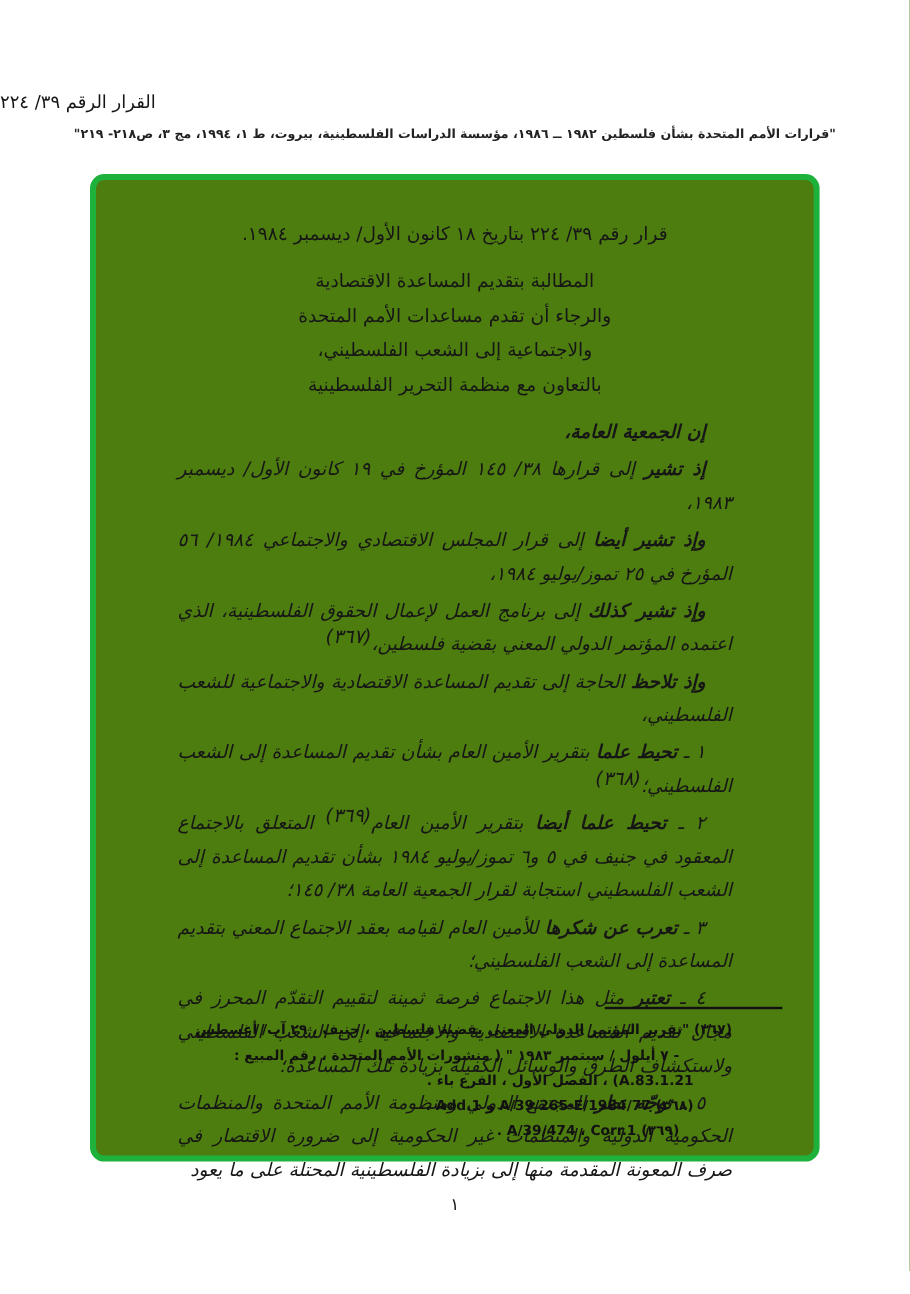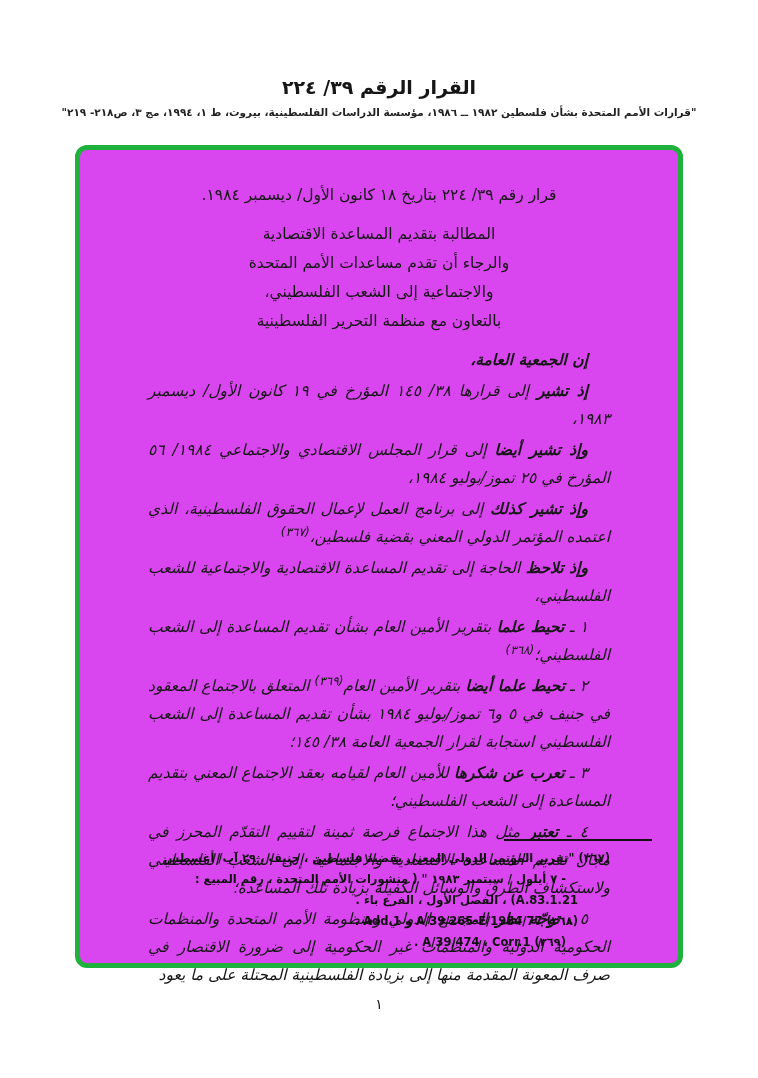--- a/index.html
+++ b/index.html
@@ -9,41 +9,41 @@
     font-family: "DejaVu Sans", sans-serif;
     color: #161616;
     position: relative;
     overflow: hidden;
   }
   .page { position: absolute; inset: 0; direction: rtl; }
 
   
   .doc-title {
     position: absolute; top: 76px; left: 0; right: 0;
-    text-align: center;
-    font-size: 19px; font-weight: 700;
+    text-align: left;
+    font-size: 15px; font-weight: 400;
     letter-spacing: 0;
   }
   .doc-source {
     position: absolute; top: 106px; left: 0; right: 0;
     text-align: center;
     font-size: 10.5px; font-weight: 700;
     color: #222;
   }
 
   
   .green-box {
     position: absolute;
     left: 75px; top: 145px;
     width: 608px; height: 823px;
     box-sizing: border-box;
     border: 5px solid #1eb13c;
     border-radius: 12px;
     padding: 32px 68px 0 68px;
-    background: #d946ef;
+    background: #4d7c0f;
   }
 
   .res-heading {
     text-align: center;
     font-size: 15.5px;
     line-height: 26px;
     margin: 0 0 10px 0;
   }
   .subject-block { margin: 12px 0 10px 0; }
   .subject-line {
@@ -55,21 +55,21 @@
   .para {
     margin: 0 0 3px 0;
     font-size: 15.5px;
     line-height: 28px;
     text-align: justify;
     text-indent: 22px;
     font-style: italic;
   }
   .para .lead { font-weight: 700; }
   .fnref {
-    font-size: 12px;
+    font-size: 16px;
     vertical-align: super;
     line-height: 0;
   }
 
   
   .footnotes {
     position: absolute;
     bottom: 10px; right: 68px; left: 58px;
   }
   .fn-sep {

